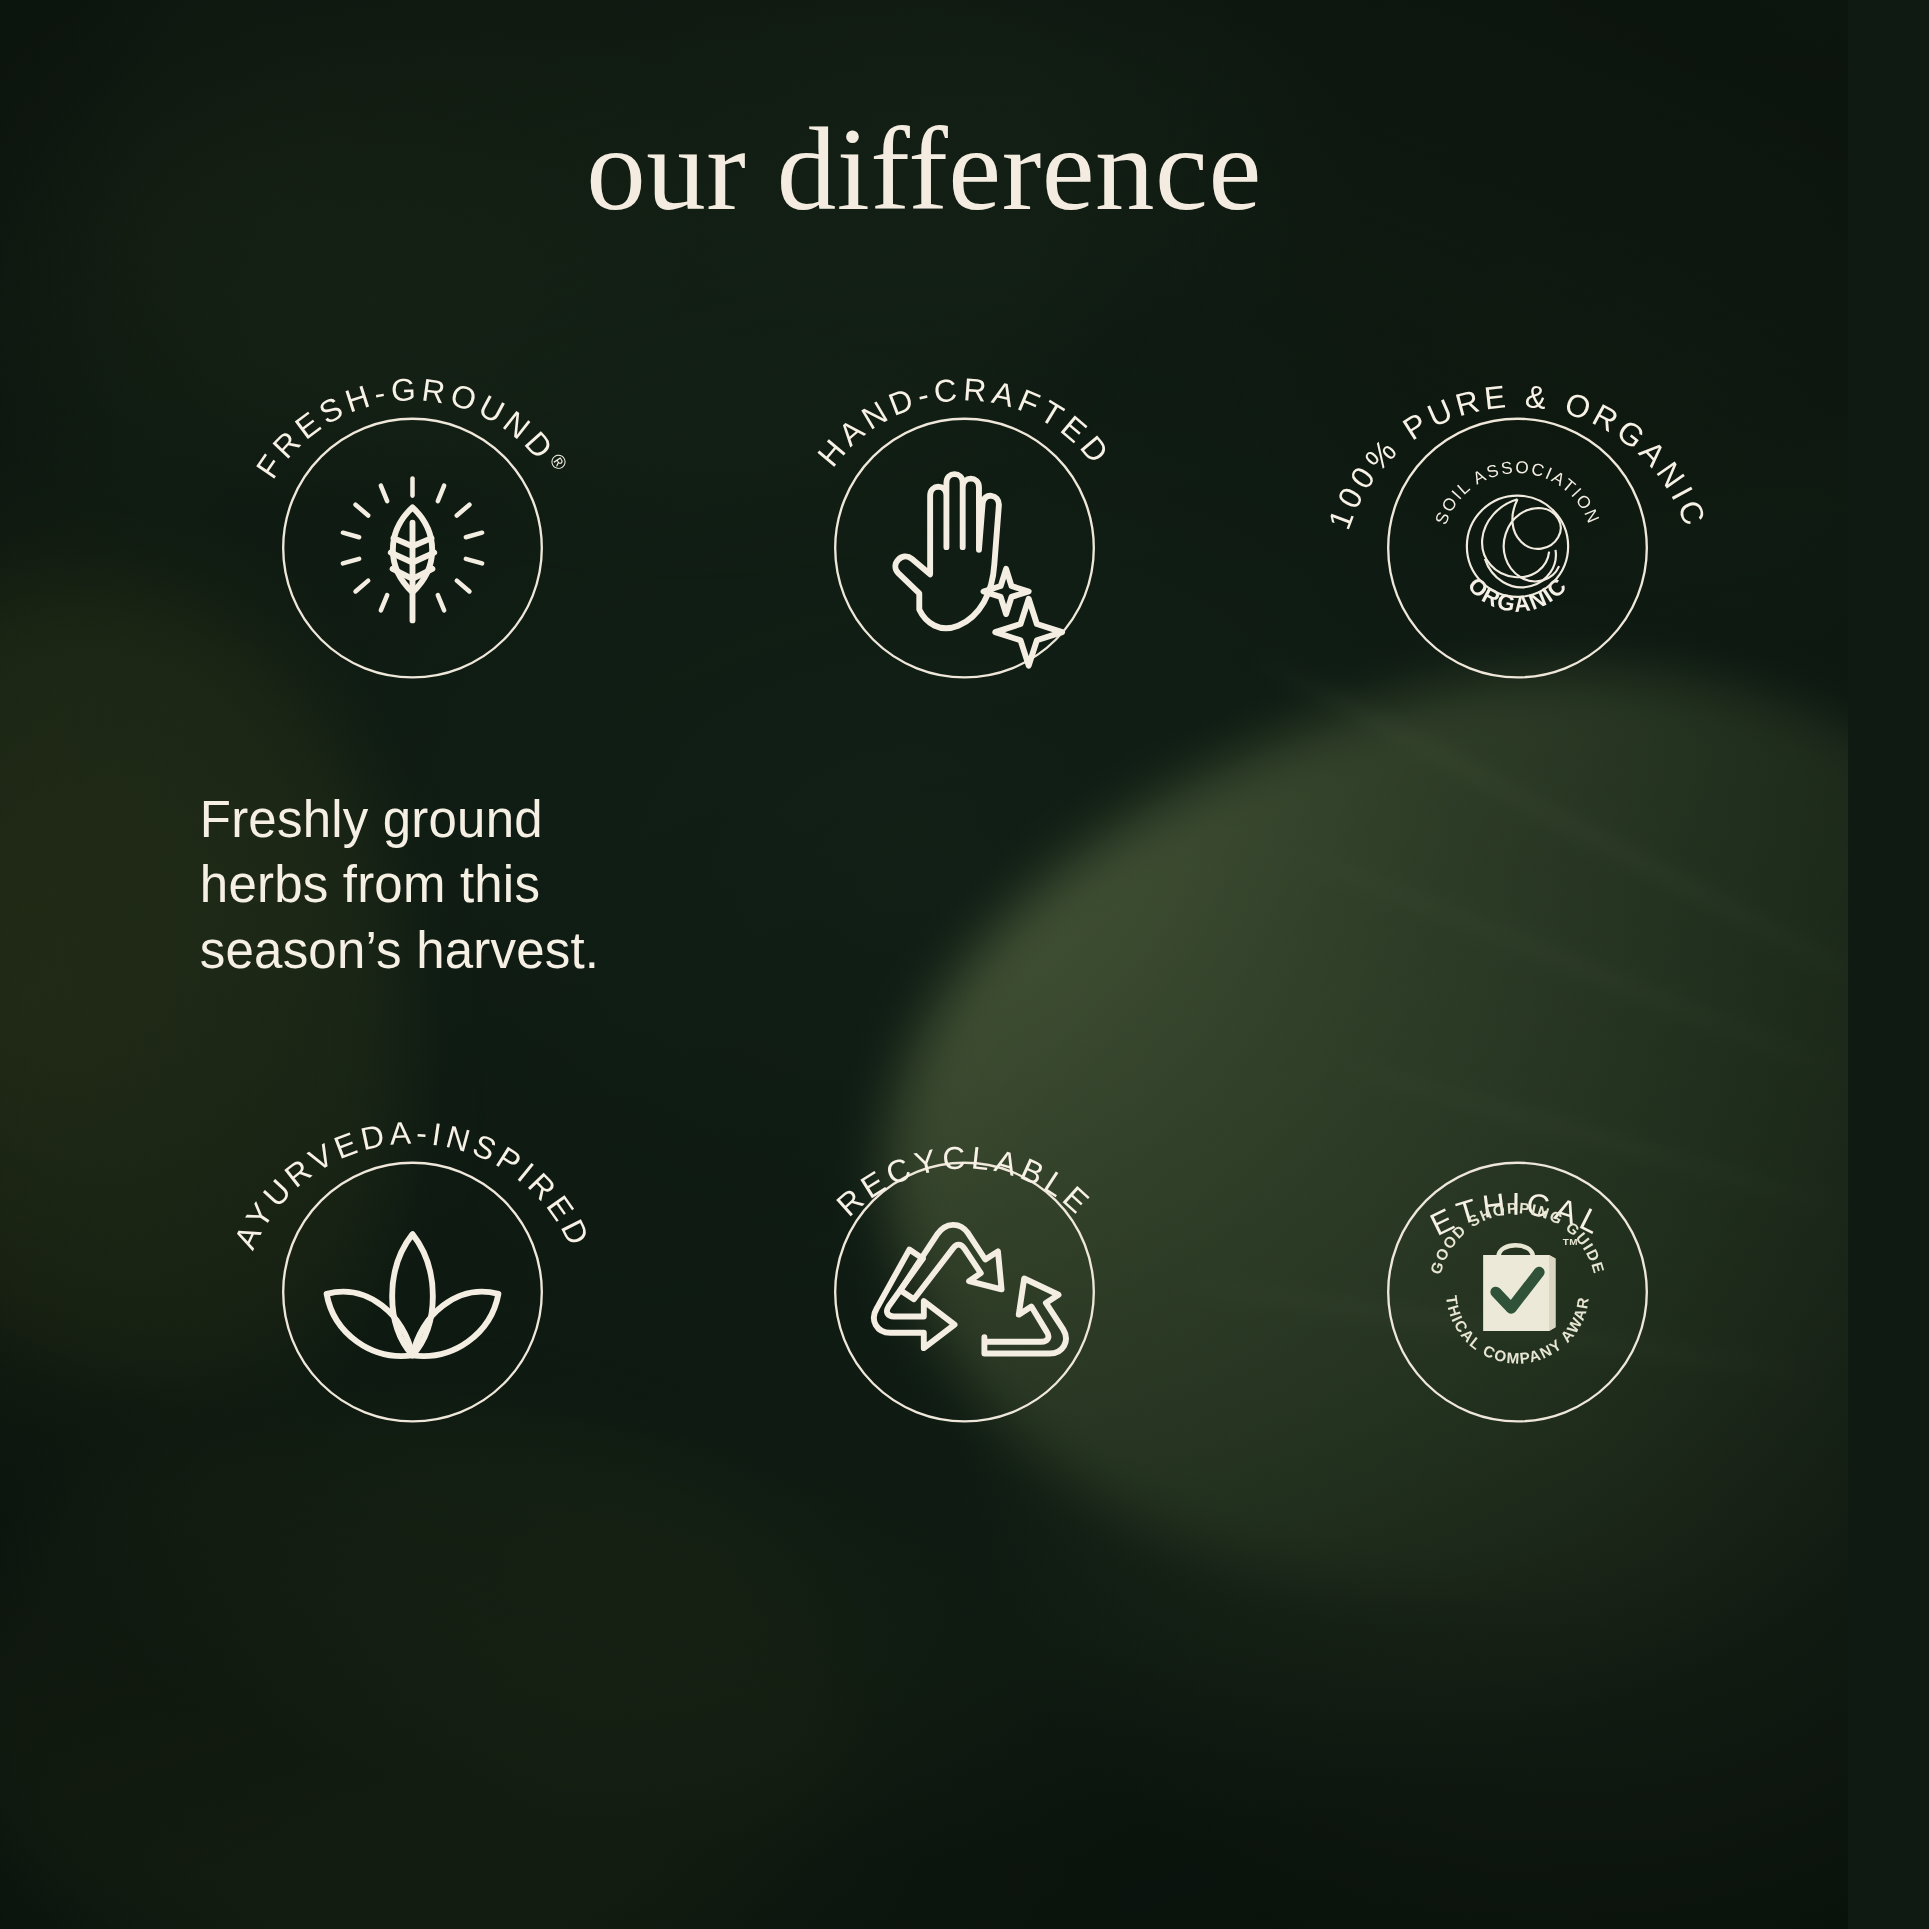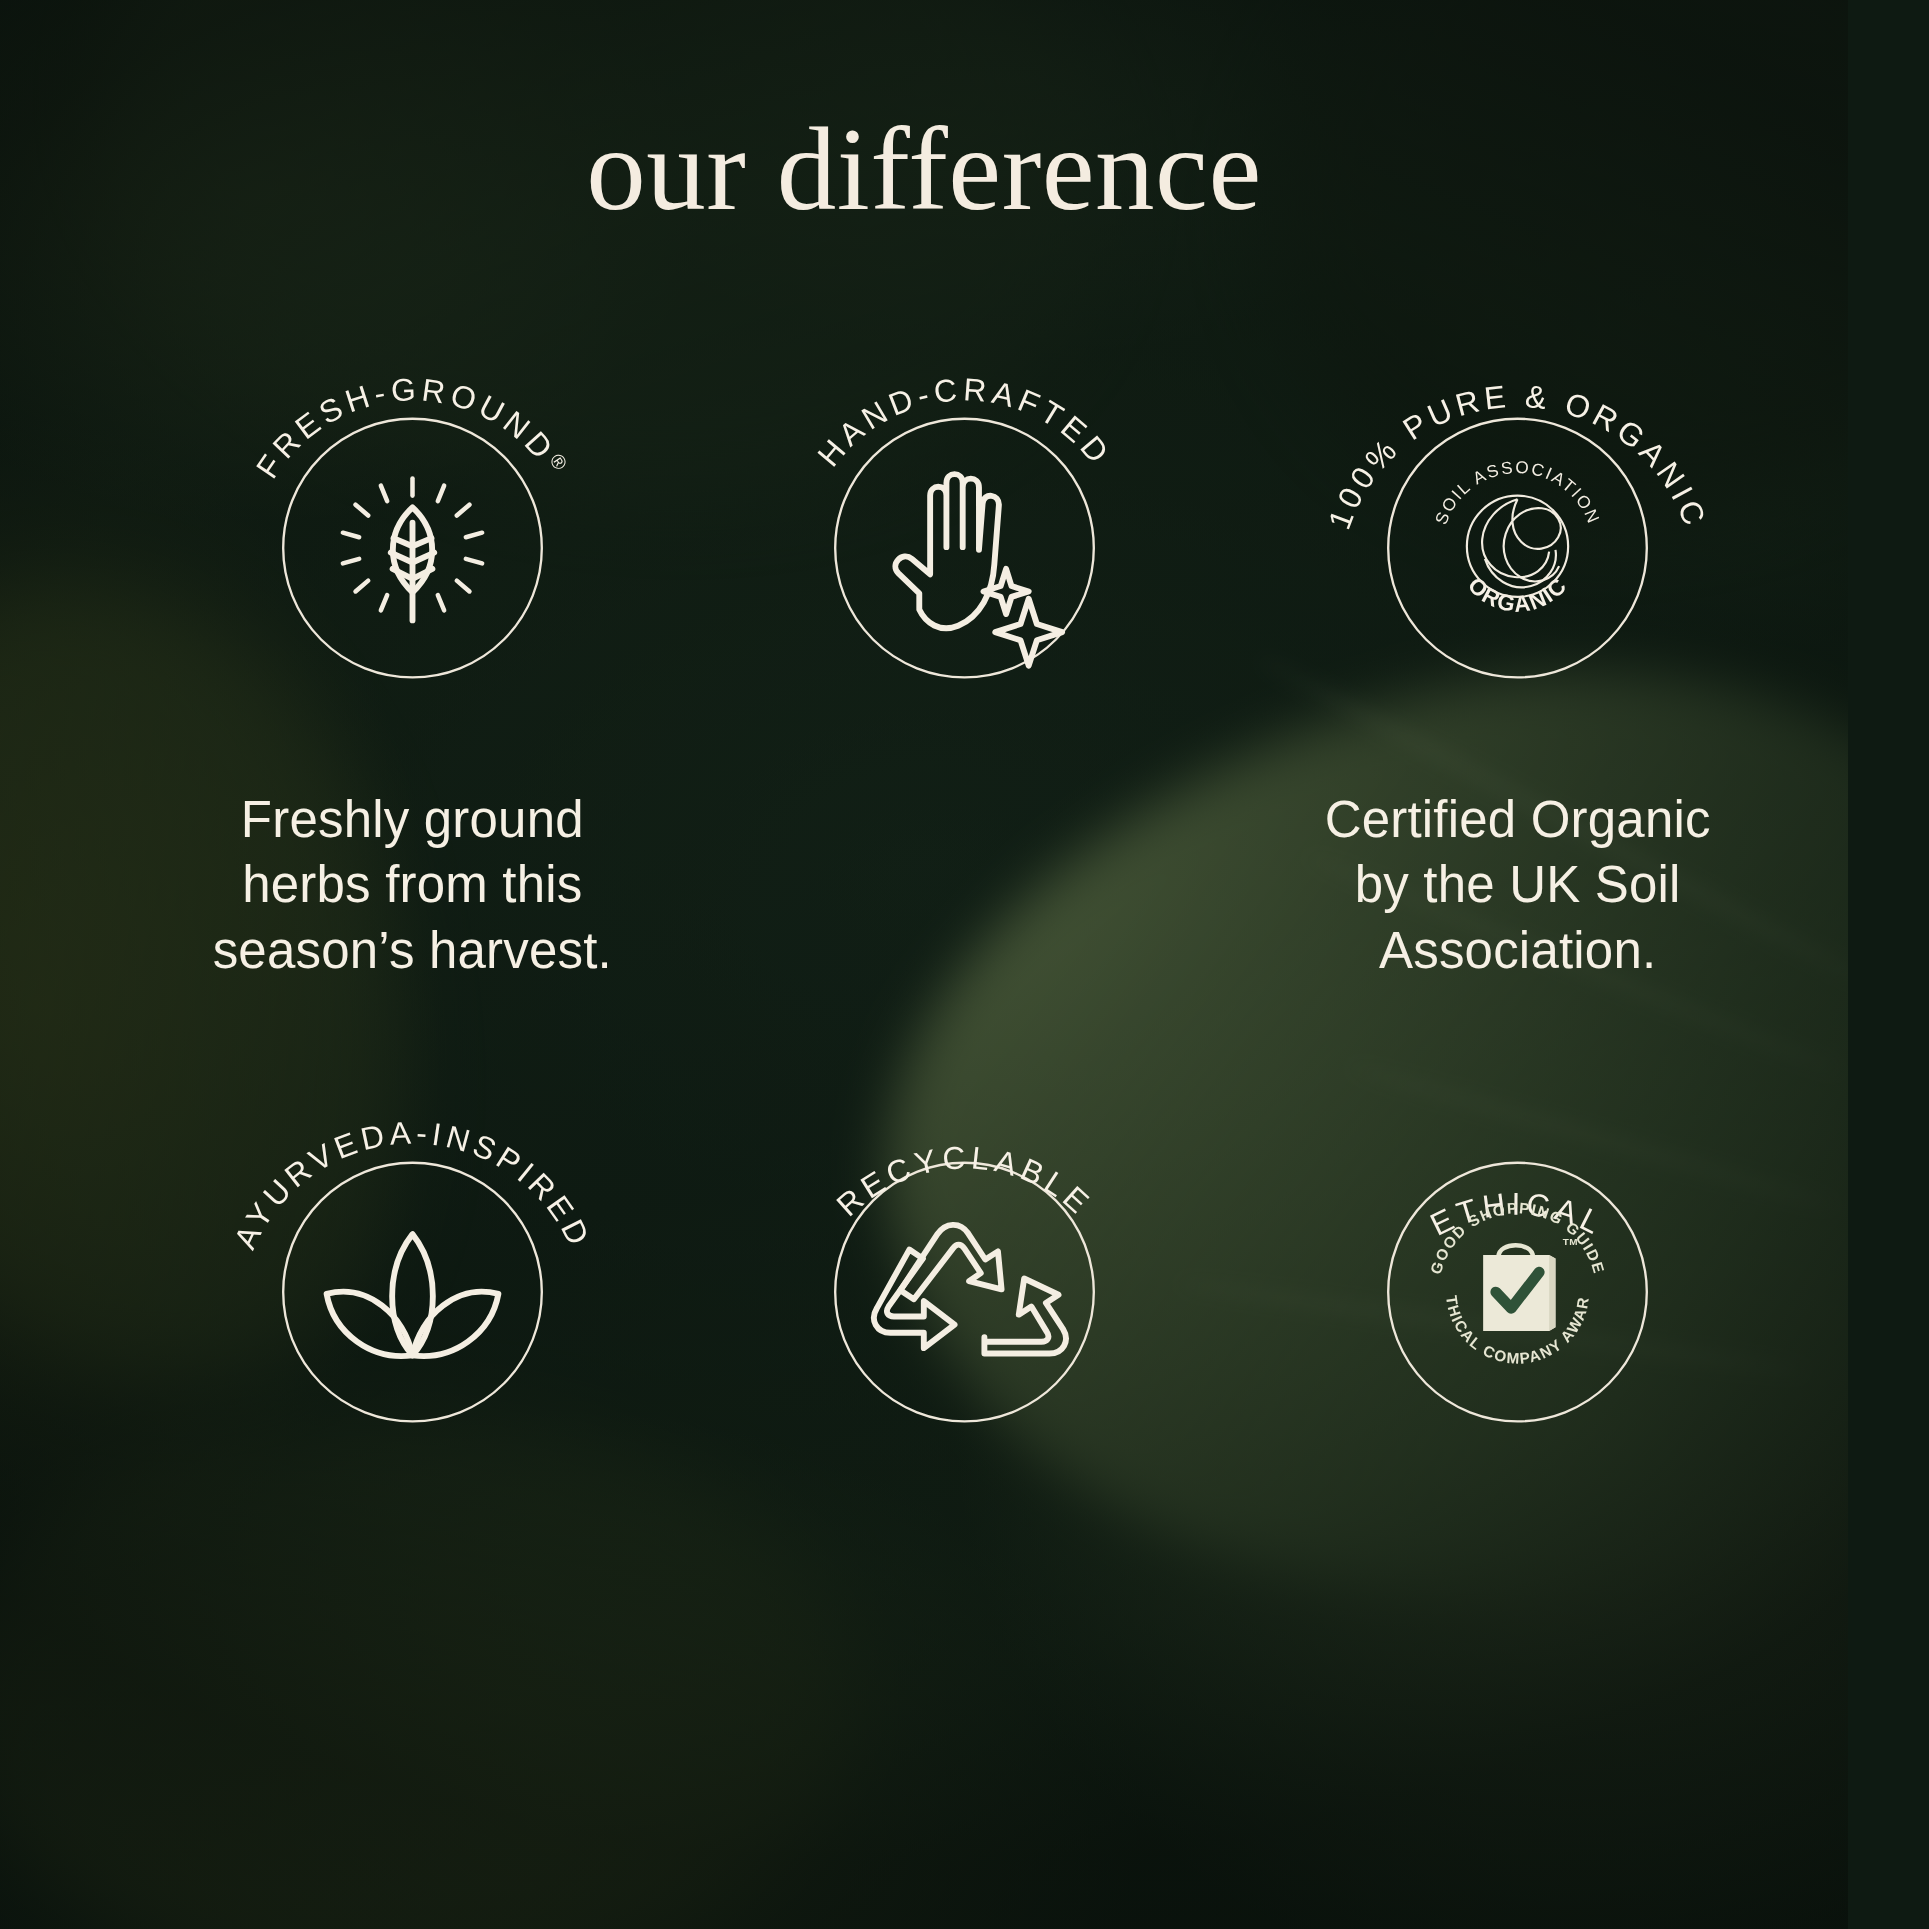--- a/index.html
+++ b/index.html
@@ -100,21 +100,20 @@
     height: 425px;
     display: flex;
     align-items: center;
     justify-content: center;
   }
   .badge svg { position: absolute; inset: 0; width: 425px; height: 425px; overflow: visible; }
 
   .caption {
     margin-top: 40px;
     width: 425px;
-    text-align: center;
     font-family: "Liberation Sans", sans-serif;
     font-size: 51px;
     line-height: 1.28;
     font-weight: 400;
     color: #f6f0e4;
     letter-spacing: 0.2px;
   }
 
   
   .arc-text {
@@ -284,21 +283,20 @@
                 C 214 202, 198 220, 196 240
                 C 194 262, 210 280, 232 282
                 C 252 284, 268 272, 270 254"></path>
               <path class="sa-ring" stroke-width="2.6" d="
                 M 199 262
                 C 206 284, 228 298, 250 292
                 C 268 287, 280 270, 277 252"></path>
             </g>
           </svg>
         </div>
-        <div class="caption">Certified Organic by the UK Soil Association.</div>
       </div>
 
       <div class="card">
         <div class="badge">
           <svg viewBox="0 0 470 470" aria-hidden="true">
             <defs>
               <path id="arc4" d="M 45,276 A 190,190 0 0 1 425,276"></path>
             </defs>
             <circle class="ring" cx="235" cy="250" r="143"></circle>
             <text class="arc-text arc-text-wide">

